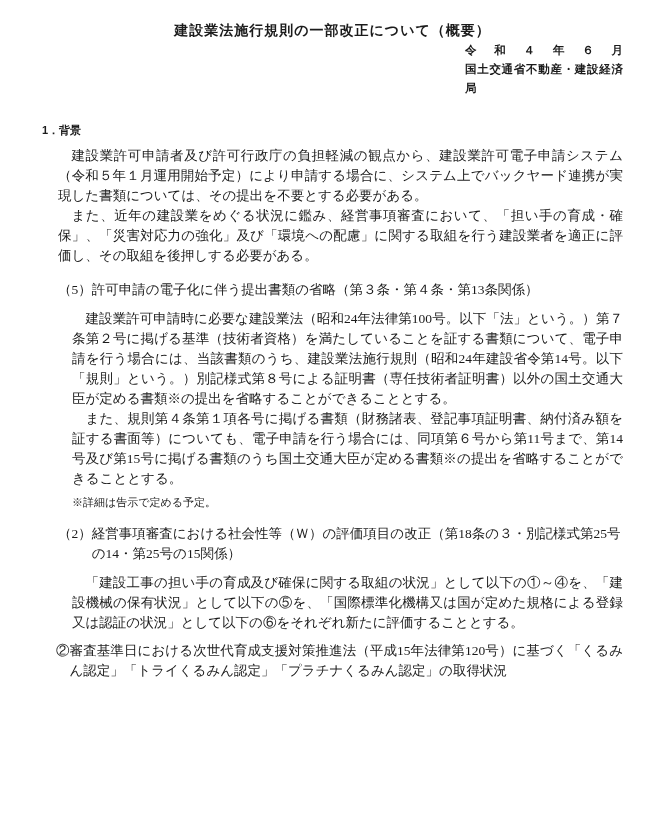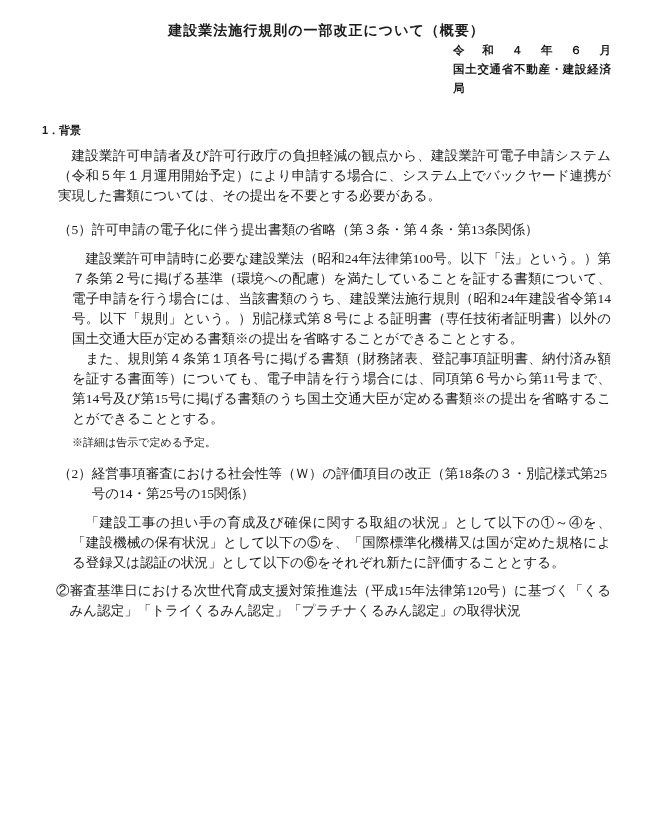--- a/index.html
+++ b/index.html
@@ -1,18 +1,18 @@
 <!DOCTYPE html>
 <html lang="ja"><head>
 <meta charset="utf-8">
 <style>
   html,body{margin:0;padding:0;background:#e8e8e8;}
   .page{
     width:647px;height:816px;margin:0 auto;background:#ffffff;color:#1b1b1b;
-    box-sizing:border-box;padding:20px 36px 0 42px;overflow:hidden;
+    box-sizing:border-box;padding:20px 24px 0 42px;overflow:hidden;
     font-family:"Liberation Serif","DejaVu Serif",serif;
   }
   .doc-title{
     text-align:center;font-family:"Liberation Sans","DejaVu Sans",sans-serif;
     font-weight:bold;font-size:14px;line-height:20px;letter-spacing:1px;
   }
   .header-block{
     width:158px;margin:1px 0 0 auto;
     font-family:"Liberation Sans","DejaVu Sans",sans-serif;
     font-weight:bold;font-size:11.5px;line-height:19px;
@@ -54,25 +54,26 @@
   <div class="doc-title">建設業法施行規則の一部改正について（概要）</div>
 
   <div class="header-block">
     <div class="justify-line">令和４年６月</div>
     <div class="justify-line">国土交通省不動産・建設経済局</div>
   </div>
 
   <div class="section-heading s1-heading">1．背景</div>
 
   <p class="body-para first-para">建設業許可申請者及び許可行政庁の負担軽減の観点から、建設業許可電子申請システム（令和５年１月運用開始予定）により申請する場合に、システム上でバックヤード連携が実現した書類については、その提出を不要とする必要がある。</p>
+  <p class="body-para">また、近年の建設業をめぐる状況に鑑み、経営事項審査において、「担い手の育成・確保」、「災害対応力の強化」及び「環境への配慮」に関する取組を行う建設業者を適正に評価し、その取組を後押しする必要がある。</p>
 
 
   <div class="sub-heading">（5）許可申請の電子化に伴う提出書類の省略（第３条・第４条・第13条関係）</div>
 
-  <p class="sub-para">建設業許可申請時に必要な建設業法（昭和24年法律第100号。以下「法」という。）第７条第２号に掲げる基準（環境への配慮）を満たしていることを証する書類について、電子申請を行う場合には、当該書類のうち、建設業法施行規則（昭和24年建設省令第14号。以下「規則」という。）別記様式第８号による証明書（専任技術者証明書）以外の国土交通大臣が定める書類※の提出を省略することができることとする。</p>
+  <p class="sub-para">建設業許可申請時に必要な建設業法（昭和24年法律第100号。以下「法」という。）第７条第２号に掲げる基準（技術者資格）を満たしていることを証する書類について、電子申請を行う場合には、当該書類のうち、建設業法施行規則（昭和24年建設省令第14号。以下「規則」という。）別記様式第８号による証明書（専任技術者証明書）以外の国土交通大臣が定める書類※の提出を省略することができることとする。</p>
   <p class="sub-para">また、規則第４条第１項各号に掲げる書類（財務諸表、登記事項証明書、納付済み額を証する書面等）についても、電子申請を行う場合には、同項第６号から第11号まで、第14号及び第15号に掲げる書類のうち国土交通大臣が定める書類※の提出を省略することができることとする。</p>
 
   <div class="footnote">※詳細は告示で定める予定。</div>
 
   <div class="sub-heading">（2）経営事項審査における社会性等（Ｗ）の評価項目の改正（第18条の３・別記様式第25号の14・第25号の15関係）</div>
 
   <p class="sub-para">「建設工事の担い手の育成及び確保に関する取組の状況」として以下の①～④を、「建設機械の保有状況」として以下の⑤を、「国際標準化機構又は国が定めた規格による登録又は認証の状況」として以下の⑥をそれぞれ新たに評価することとする。</p>
 
   <p class="list-item">②審査基準日における次世代育成支援対策推進法（平成15年法律第120号）に基づく「くるみん認定」「トライくるみん認定」「プラチナくるみん認定」の取得状況</p>
 

